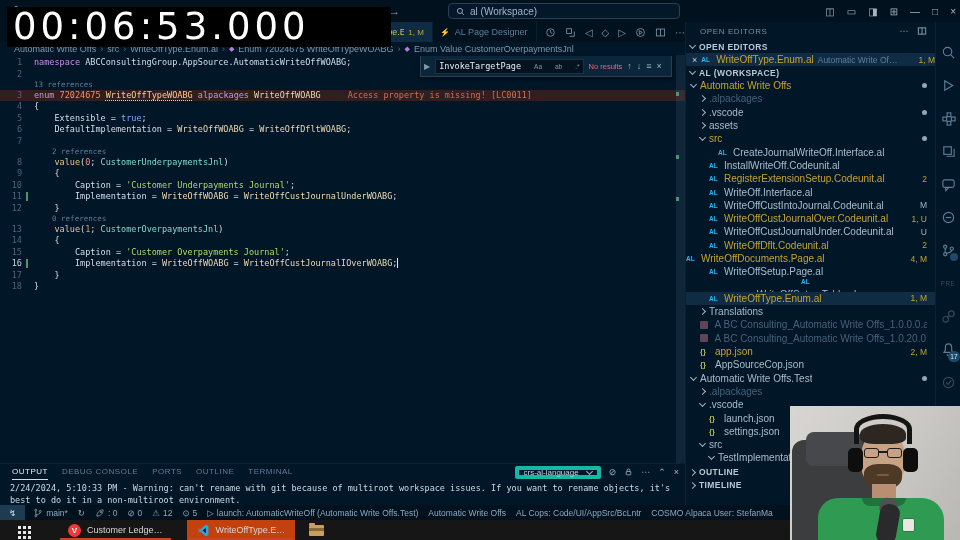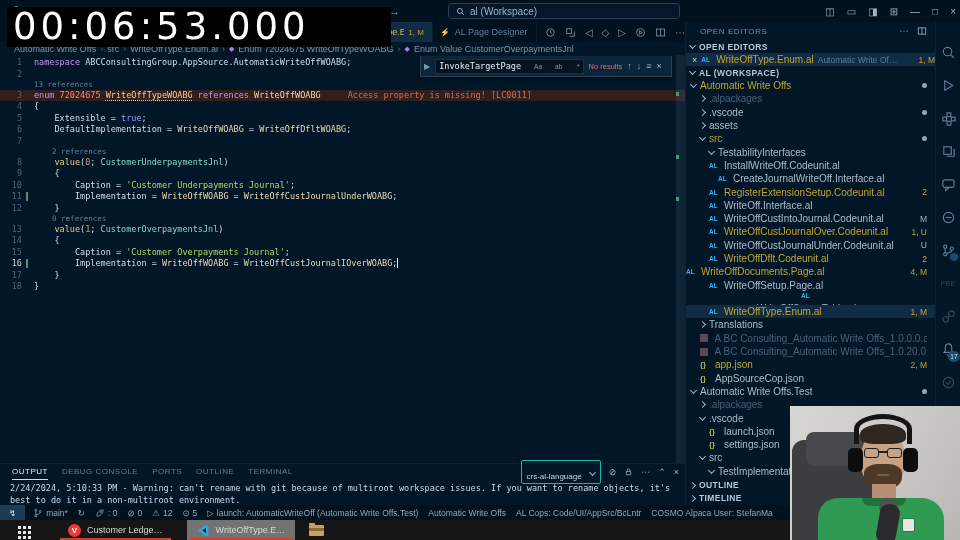--- a/index.html
+++ b/index.html
@@ -56,21 +56,21 @@
   #fw-input .fw-opt{font-size:6.5px;color:#7f97ab;}
   #fw-results{font-size:7.5px;color:#e06c75;white-space:nowrap;}
   .fw-btn{color:#9fb6c8;font-size:9px;}
 
   
   #panel{position:absolute;left:0;top:463px;width:685px;height:42px;background:#011627;border-top:1px solid #0b2235;}
   #panel-header{height:16px;display:flex;align-items:center;padding:0 6px 0 12px;}
   .panel-tab{font-size:8px;letter-spacing:.5px;color:#5f7e97;margin-right:14px;height:16px;line-height:15px;}
   .panel-tab.active{color:#e4edf5;border-bottom:1px solid #d6deeb;}
   #panel-right{margin-left:auto;display:flex;align-items:center;gap:8px;}
-  #lang-select{display:flex;align-items:flex-start;gap:8px;border:1px solid #14b8a6;border-radius:2px;padding:11px 5px;height:13px;font-size:8px;color:#c3d4e0;}
+  #lang-select{display:flex;align-items:center;gap:8px;border:4px solid #14b8a6;border-radius:2px;padding:0 5px;height:13px;font-size:8px;color:#c3d4e0;}
   .panel-ctl{color:#9fb6c8;font-size:9px;}
   #panel-content{padding:3px 0 0 10px;height:26px;overflow:hidden;font-family:"DejaVu Sans Mono",monospace;font-size:8.5px;line-height:11.5px;color:#cdd9e5;white-space:nowrap;}
 
   
   #sidebar{position:absolute;left:685px;top:22px;width:250px;height:483px;background:#011627;border-left:1px solid #0b2235;font-size:10px;color:#a9bccb;overflow:hidden;}
   #sb-title{height:18px;display:flex;align-items:center;padding:0 8px 0 14px;color:#78909f;font-size:8px;letter-spacing:.6px;}
   #sb-title .sb-acts{margin-left:auto;display:flex;gap:8px;color:#9fb6c8;font-size:9px;}
   .sec-header{height:13px;display:flex;align-items:center;gap:4px;padding-left:4px;font-weight:bold;font-size:8.5px;letter-spacing:.4px;color:#b7c9d6;}
   .chev{width:5px;height:5px;border-right:1px solid #9fb6c8;border-bottom:1px solid #9fb6c8;flex:0 0 5px;}
   .chev.down{transform:rotate(45deg);margin-top:-2px;}
@@ -102,21 +102,21 @@
   
   #statusbar{position:absolute;left:0;top:505px;width:960px;height:15px;background:#01111d;display:flex;align-items:center;font-size:8.5px;color:#8fa8bd;white-space:nowrap;overflow:hidden;}
   .st-item{display:flex;align-items:center;gap:3px;margin-right:10px;}
   .st-box{background:#1d3b53;color:#cfe2ef;height:15px;display:flex;align-items:center;padding:0 9px;margin-right:8px;}
 
   
   #taskbar{position:absolute;left:0;top:520px;width:960px;height:20px;background:#161616;display:flex;align-items:stretch;}
   #start-btn{width:44px;display:flex;align-items:center;justify-content:center;}
   .dots9{width:3px;height:3px;background:#e8e8e8;box-shadow:5px 0 #e8e8e8,10px 0 #e8e8e8,0 5px #e8e8e8,5px 5px #e8e8e8,10px 5px #e8e8e8,0 10px #e8e8e8,5px 10px #e8e8e8,10px 10px #e8e8e8;margin:-5px 0 0 -5px;}
   .tb-item{position:relative;display:flex;align-items:center;gap:6px;padding:0 10px;font-size:9px;color:#d8d8d8;margin-left:14px;}
-  .tb-item.active{background:#737373;}
+  .tb-item.active{background:#c2410c;}
   .tb-item .under{position:absolute;left:2px;right:2px;bottom:0;height:2px;background:#c9442a;}
   .viv-icon{width:13px;height:13px;border-radius:50%;background:#ef3939;color:#fff;font-size:8px;font-weight:bold;display:flex;align-items:center;justify-content:center;}
   .folder-icon{width:15px;height:11px;background:#caa15c;border-radius:1px;position:relative;margin-left:14px;align-self:center;}
   .folder-icon:before{content:"";position:absolute;left:0;top:-2px;width:6px;height:2px;background:#caa15c;border-radius:1px 1px 0 0;}
   .folder-icon:after{content:"";position:absolute;left:0;top:3px;right:0;height:3px;background:#8a6a33;}
 
   
   #timer{position:absolute;left:7px;top:7px;width:384px;height:40px;background:#000;color:#fff;z-index:40;font-size:37px;letter-spacing:4px;line-height:40px;padding-left:6px;font-family:"DejaVu Sans",sans-serif;}
 
   
@@ -255,21 +255,21 @@
       <span class="bc-sep">›</span>
       <span class="bc-sym">◆</span>
       <span>Enum Value CustomerOverpaymentsJnl</span>
     </div>
 
   <div id="editor">
     <div id="code">
         <div class="code-line"><span class="gutter">1</span><span><span class="tk-kw">namespace</span><span class="tk-pl"> ABCConsultingGroup.AppSource.AutomaticWriteOffWOABG;</span></span></div>
         <div class="code-line"><span class="gutter">2</span><span></span></div>
         <div class="code-lens">13 references</div>
-        <div class="code-line errline"><span class="gutter">3</span><span><span class="tk-kw">enum</span><span class="tk-pl"> </span><span class="tk-num">72024675</span><span class="tk-pl"> </span><span class="tk-typ">WriteOffTypeWOABG</span><span class="tk-kw"> references</span><span class="tk-pale"> WriteOffWOABG</span><span class="tk-err">Access property is missing! [LC0011]</span></span></div>
+        <div class="code-line errline"><span class="gutter">3</span><span><span class="tk-kw">enum</span><span class="tk-pl"> </span><span class="tk-num">72024675</span><span class="tk-pl"> </span><span class="tk-typ">WriteOffTypeWOABG</span><span class="tk-kw"> alpackages</span><span class="tk-pale"> WriteOffWOABG</span><span class="tk-err">Access property is missing! [LC0011]</span></span></div>
         <div class="code-line"><span class="gutter">4</span><span><span class="tk-pl">{</span></span></div>
         <div class="code-line"><span class="gutter">5</span><span><span class="tk-pl">    </span><span class="tk-prop">Extensible</span><span class="tk-pl"> = </span><span class="tk-bool">true</span><span class="tk-pl">;</span></span></div>
         <div class="code-line"><span class="gutter">6</span><span><span class="tk-pl">    </span><span class="tk-prop">DefaultImplementation</span><span class="tk-pl"> = </span><span class="tk-pale">WriteOffWOABG</span><span class="tk-pl"> = </span><span class="tk-pale">WriteOffDfltWOABG</span><span class="tk-pl">;</span></span></div>
         <div class="code-line"><span class="gutter">7</span><span></span></div>
         <div class="code-lens">    2 references</div>
         <div class="code-line"><span class="gutter">8</span><span><span class="tk-pl">    </span><span class="tk-val">value</span><span class="tk-pl">(</span><span class="tk-num">0</span><span class="tk-pl">; </span><span class="tk-teal">CustomerUnderpaymentsJnl</span><span class="tk-pl">)</span></span></div>
         <div class="code-line"><span class="gutter">9</span><span><span class="tk-pl">    {</span></span></div>
         <div class="code-line"><span class="gutter">10</span><span><span class="tk-pl">        </span><span class="tk-prop">Caption</span><span class="tk-pl"> = </span><span class="tk-str">'Customer Underpayments Journal'</span><span class="tk-pl">;</span></span></div>
         <div class="code-line"><span class="gutter">11<span class="modbar"></span></span><span><span class="tk-pl">        </span><span class="tk-prop">Implementation</span><span class="tk-pl"> = </span><span class="tk-pale">WriteOffWOABG</span><span class="tk-pl"> = </span><span class="tk-pale">WriteOffCustJournalUnderWOABG</span><span class="tk-pl">;</span></span></div>
         <div class="code-line"><span class="gutter">12</span><span><span class="tk-pl">    }</span></span></div>
@@ -380,31 +380,27 @@
         </div>
         <div class="row c-plain" style="padding-left: 14px;">
           <span class="chev right"></span>
           <span class="lbl">assets</span>
         </div>
         <div class="row c-warn" style="padding-left: 14px;">
           <span class="chev down"></span>
           <span class="lbl">src</span>
           <span class="dot"></span>
         </div>
+        <div class="row c-plain" style="padding-left: 32px;">
+          <span class="al-chip">AL</span>
+          <span class="lbl">CreateJournalWriteOff.Interface.al</span>
+        </div>
         <div class="row c-plain" style="padding-left: 23px;">
-          <span class="chev down"></span>
-          <span class="lbl">TestabilityInterfaces</span>
-        </div>
-        <div class="row c-plain" style="padding-left: 23px;">
           <span class="al-chip">AL</span>
           <span class="lbl">InstallWriteOff.Codeunit.al</span>
-        </div>
-        <div class="row c-plain" style="padding-left: 32px;">
-          <span class="al-chip">AL</span>
-          <span class="lbl">CreateJournalWriteOff.Interface.al</span>
         </div>
         <div class="row c-warn" style="padding-left: 23px;">
           <span class="al-chip">AL</span>
           <span class="lbl">RegisterExtensionSetup.Codeunit.al</span>
           <span class="badge">2</span>
         </div>
         <div class="row c-plain" style="padding-left: 23px;">
           <span class="al-chip">AL</span>
           <span class="lbl">WriteOff.Interface.al</span>
         </div>

